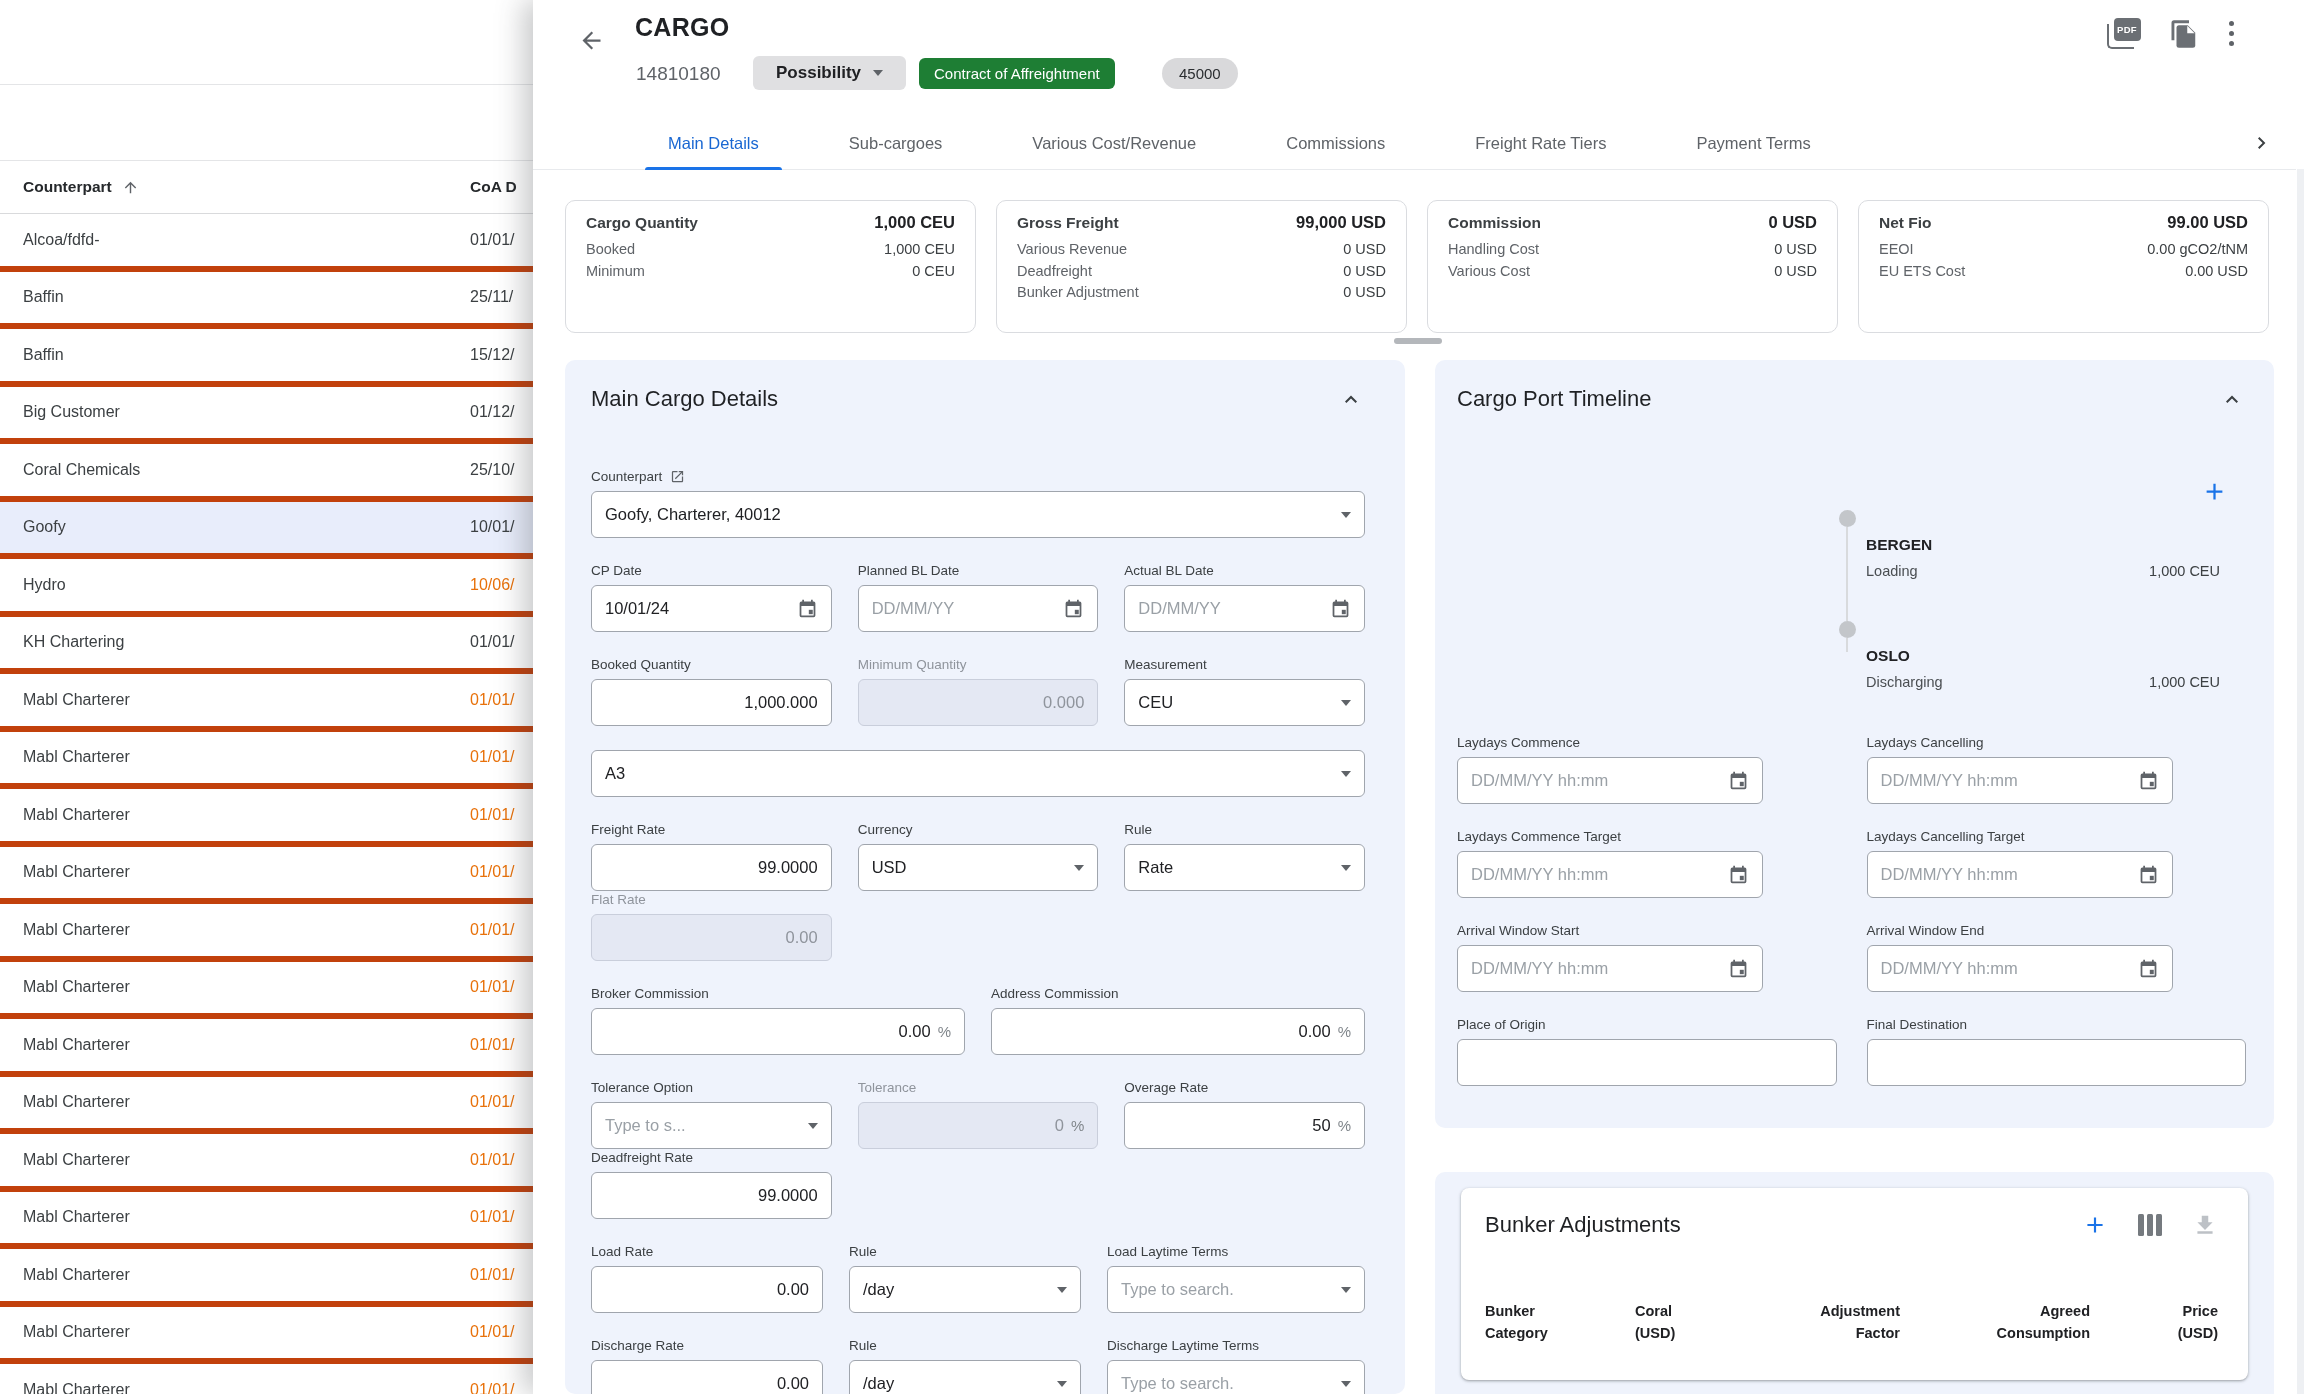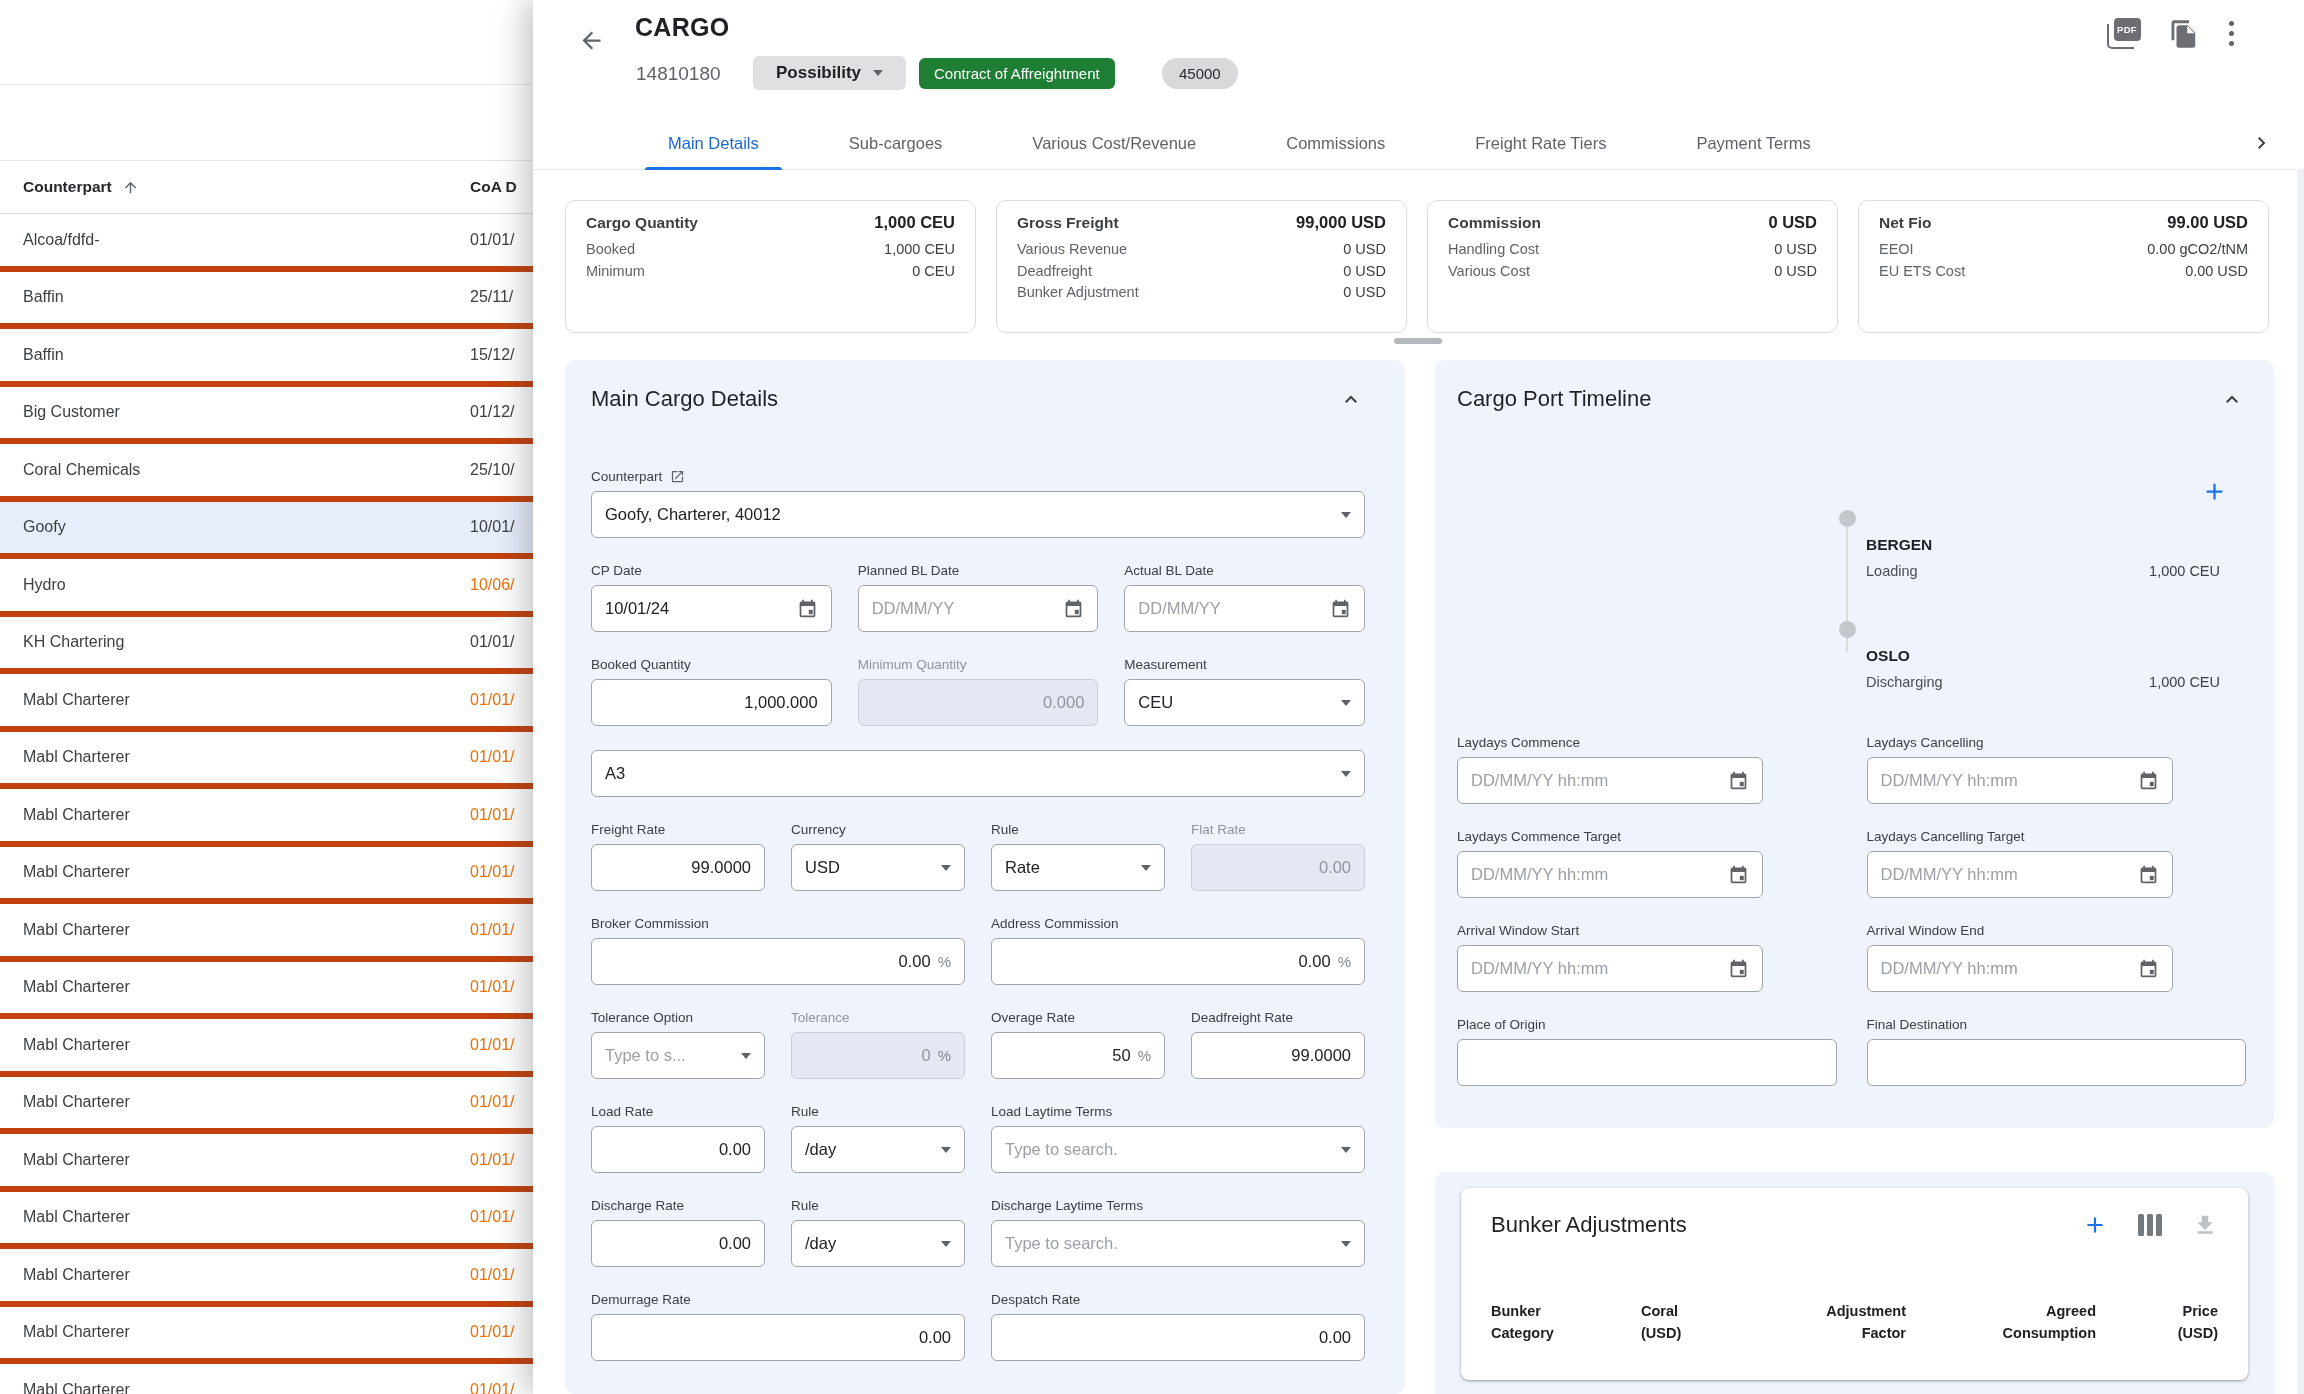--- a/index.html
+++ b/index.html
@@ -75,21 +75,21 @@
   .sec-head{display:flex;justify-content:space-between;align-items:center;height:30px;}
   .sec-title{font-size:22px;color:#1f2124;}
   .collapse{cursor:pointer;margin-right:2px;}
 
   
   .form{margin-top:54px;}
   .frow{margin-top:24px;}
   .frow:first-child{margin-top:0;}
   .g2{display:grid;grid-template-columns:1fr 1fr;column-gap:26px;}
   .g3{display:grid;grid-template-columns:1fr 1fr 1fr;column-gap:26px;}
-  .g4{display:grid;grid-template-columns:1fr 1fr 1fr 1fr;column-gap:26px;}
+  .g4{display:grid;grid-template-columns:1fr 1fr 1fr;column-gap:26px;}
   .span2{grid-column:3/5;}
   .flabel{font-size:13.5px;color:#3c4043;margin-bottom:6px;display:flex;align-items:center;gap:8px;height:17px;}
   .flabel.dis{color:#8f949c;}
   .input{height:47px;box-sizing:border-box;background:#fff;border:1px solid #a0a5ad;border-radius:6px;
          display:flex;align-items:center;padding:0 13px;font-size:16.5px;color:#202124;cursor:text;}
   .input.num{justify-content:flex-end;}
   .input.dis{background:#e4e8f3;border-color:#c9cedb;color:#8f949c;cursor:default;}
   .input .ph{color:#9aa0a6;overflow:hidden;text-overflow:ellipsis;white-space:nowrap;}
   .suffix{color:#80868b;font-size:15px;margin-left:7px;}
   .caret{width:0;height:0;border-left:5.5px solid transparent;border-right:5.5px solid transparent;
@@ -107,21 +107,21 @@
   .stub{width:2px;height:14px;background:#d8dadd;}
   .stopinfo{flex:1;}
   .port{font-size:15.5px;font-weight:bold;color:#202124;margin-top:26px;}
   .portrow{display:flex;justify-content:space-between;margin-top:9px;font-size:14.5px;color:#4a4e52;}
   .portqty{color:#3c4043;}
   .port-form{margin-top:44px;}
   .g2p{display:grid;grid-template-columns:1fr 1fr;column-gap:30px;}
   .w306{width:306px;}
 
   
-  .bcard{background:#fff;border-radius:8px;height:192px;box-sizing:border-box;padding:22px 30px 0 30px;
+  .bcard{background:#fff;border-radius:8px;height:192px;box-sizing:border-box;padding:22px 30px 0 24px;
          box-shadow:0 1px 2px rgba(60,64,67,.3),0 1px 3px 1px rgba(60,64,67,.15);}
   .bhead{display:flex;justify-content:space-between;align-items:center;height:30px;}
   .bicons{display:flex;align-items:center;gap:30px;}
   .colsicon{display:flex;gap:3px;}
   .colsicon i{width:6px;height:22px;background:#757a7f;border-radius:1.5px;}
   .bcols{display:grid;grid-template-columns:150px 115px 150px 190px 1fr;margin-top:60px;
          font-size:14.5px;font-weight:bold;color:#202124;line-height:22px;}
   .bc{white-space:nowrap;}
   .bc.r{text-align:right;}
 </style>

